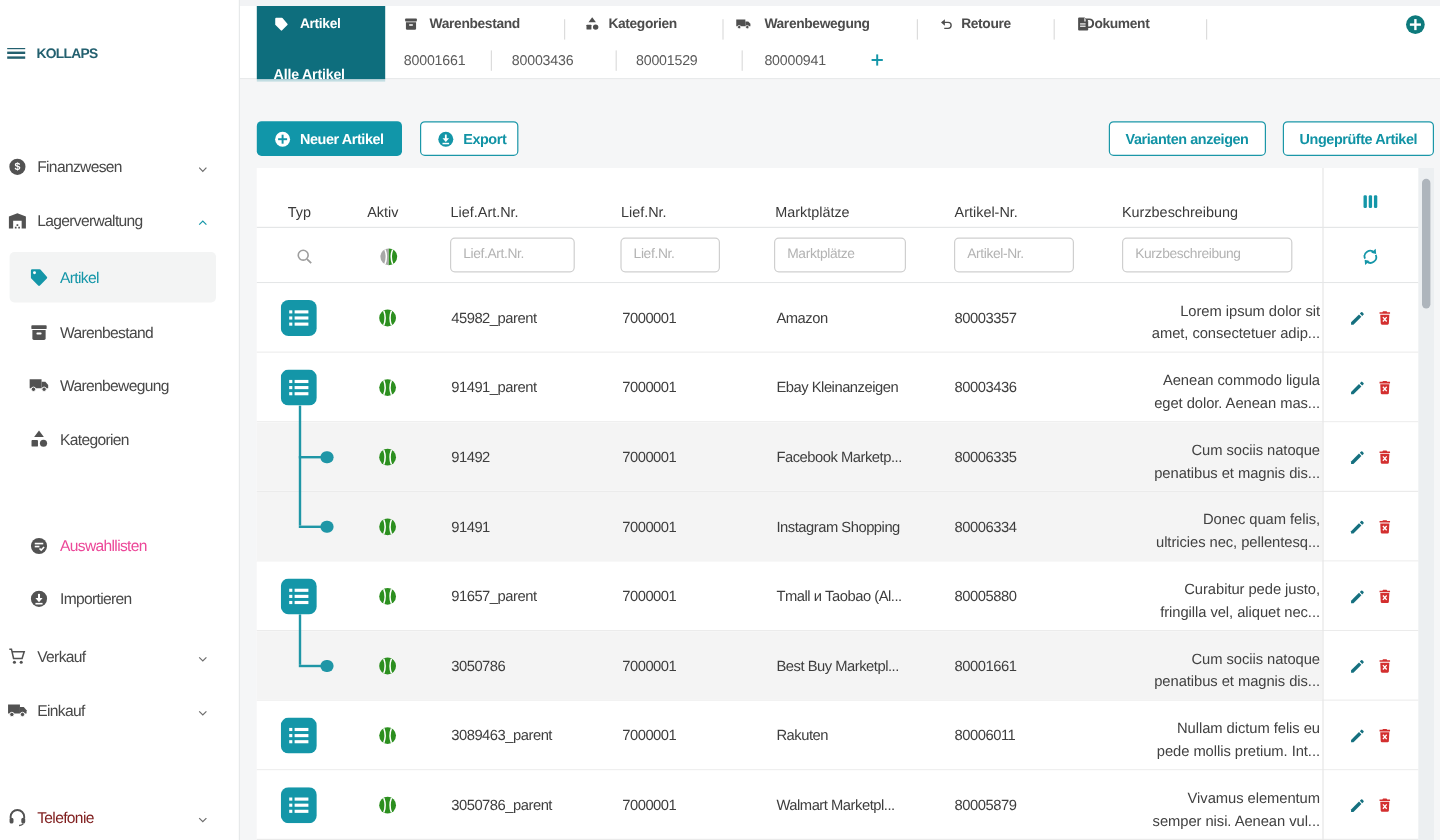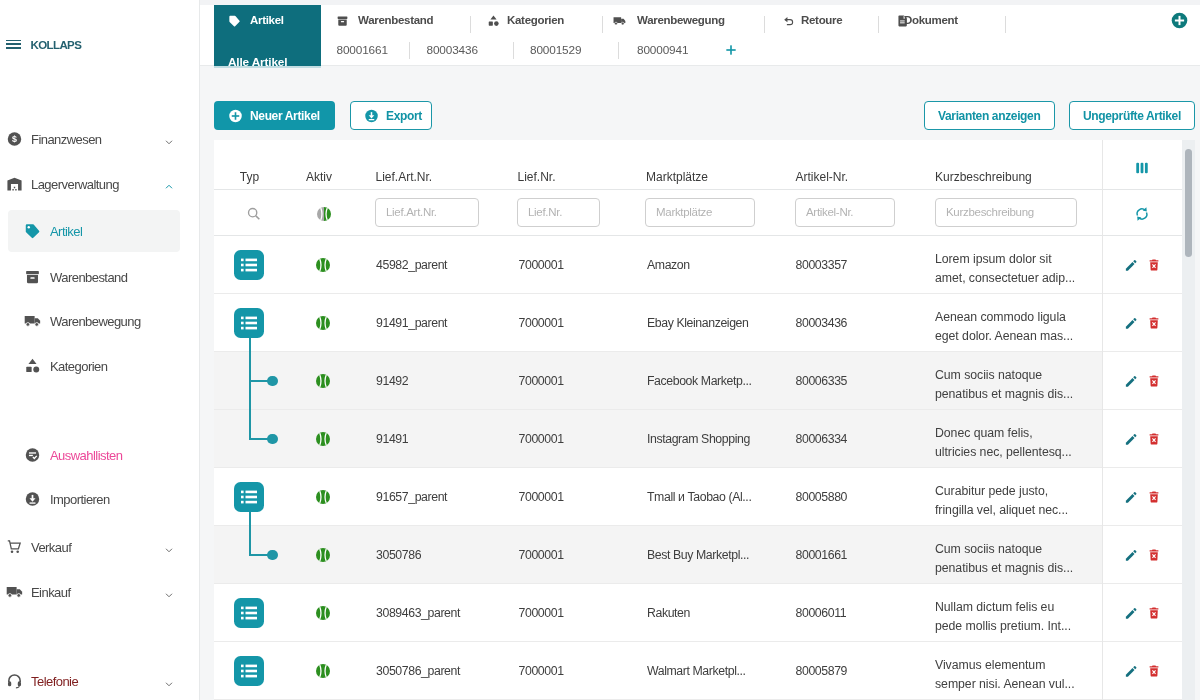--- a/index.html
+++ b/index.html
@@ -39,21 +39,21 @@
 .btn-fill { background:#1196a9; }
 .btn-out { background:#fff; border:1px solid #1b97a8; }
 .btn-txt { position:absolute; top:50%; transform:translateY(-50%); font-size:12px; font-weight:bold; letter-spacing:-0.35px; white-space:nowrap; }
 
 
 #table { position:absolute; left:14px; top:140px; width:968px; height:560px; background:#fff; }
 #thead { position:absolute; left:0; top:0; width:968px; height:50px; background:#fff; border-bottom:1px solid #e4e6e7; }
 .th { position:absolute; top:50%; transform:translateY(-50%); font-size:12px; font-weight:normal; color:#3a3a3a; letter-spacing:0px; white-space:nowrap;margin-top:12px; }
 #tfilter { position:absolute; left:0; top:50px; width:968px; height:46px; background:#fff; border-bottom:1px solid #e4e6e7; }
 .fin { position:absolute; top:8px; height:29px; border:1px solid #cfcfcf; border-radius:4px; background:#fff; font-size:11.5px; color:#b3b3b3; line-height:27px; padding-left:10px; letter-spacing:-0.3px; }
-.row { position:absolute; left:0; width:968px; height:58px; background:#fff; border-bottom:1px solid #ebebeb; }
+.row { position:absolute; left:0; width:968px; height:58px; background:#fff; border-bottom:1px solid #ebebeb;text-align:right; }
 .row .gf { position:absolute; left:0; top:0; width:888px; height:57px; background:#f4f4f4; }
 .cell { position:absolute; top:50%; transform:translateY(-50%); font-size:12.3px; color:#3e3e3e; letter-spacing:-0.4px; white-space:nowrap; }
 .kurz { position:absolute; left:721px; top:calc(50% + 4px); transform:translateY(-50%); font-size:12.3px; color:#414141; line-height:19px; width:165px; letter-spacing:-0.05px; white-space:nowrap; }
 .licon { position:absolute; left:20px; top:14px; width:30px; height:30px; }
 .ball { position:absolute; left:101px; top:50%; transform:translateY(-50%); width:16px; height:16px; }
 .act-pencil { position:absolute; left:910px; top:50%; transform:translateY(-50%); width:15px; height:15px; }
 .act-trash { position:absolute; left:933px; top:50%; transform:translateY(-50%); width:14px; height:15px; }
 #vline { position:absolute; left:888px; top:0; width:1px; height:560px; background:#e7e7e7; }
 
 

